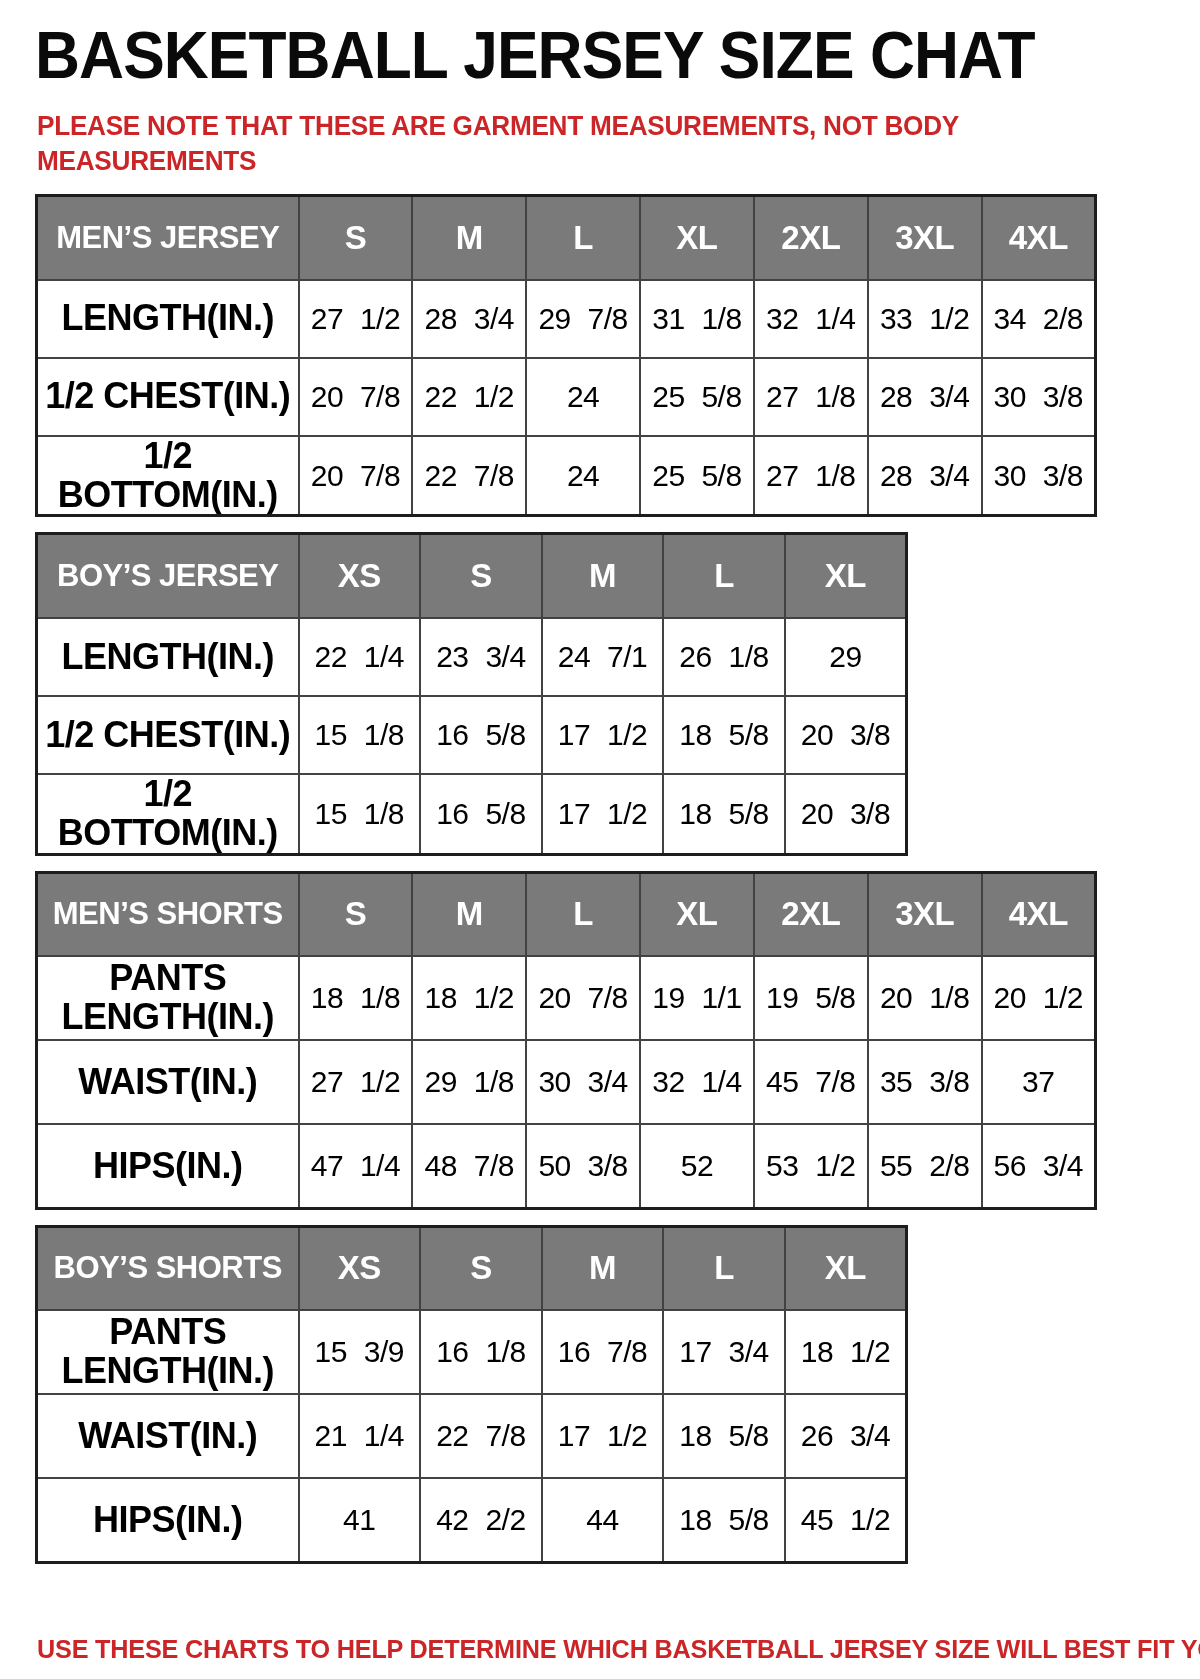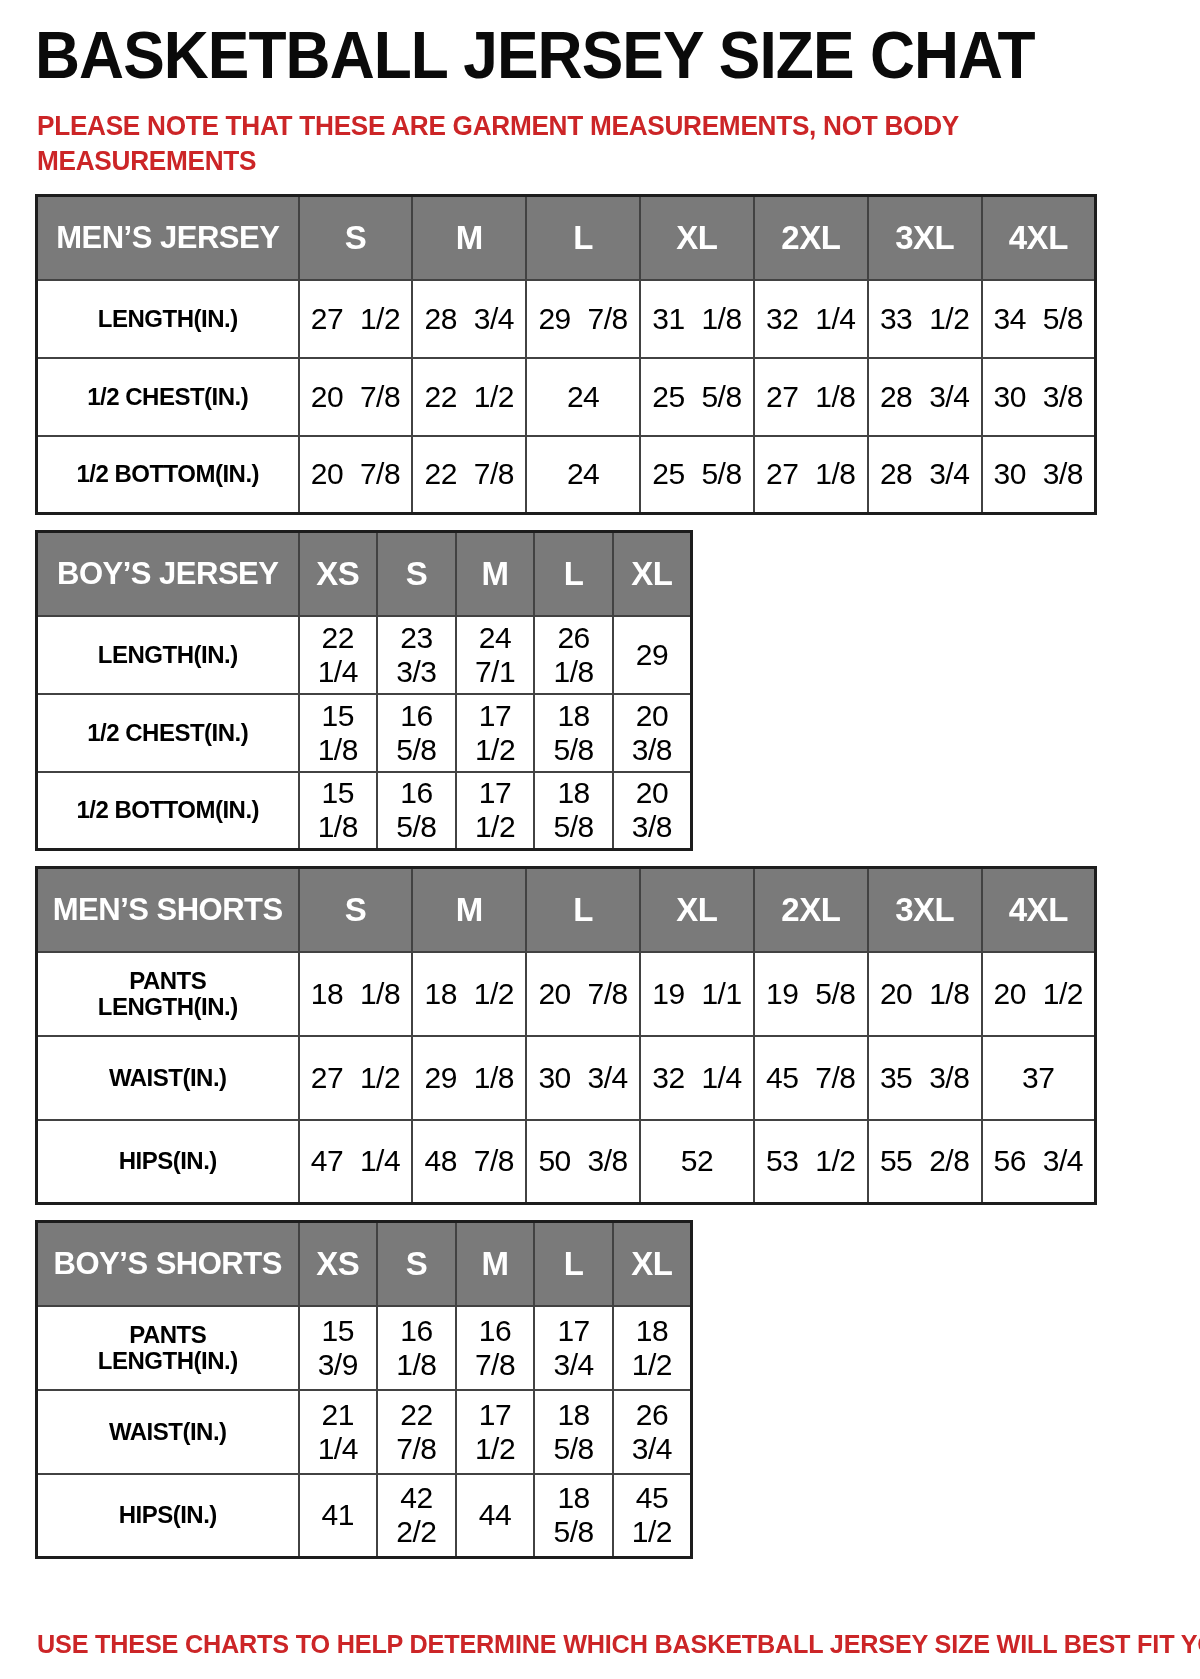--- a/index.html
+++ b/index.html
@@ -23,35 +23,35 @@
     letter-spacing:-0.3px; white-space:pre-line;
     transform:scaleX(0.97); transform-origin:left top;
   }
   table {
     border-collapse:collapse; table-layout:fixed;
     margin:15px 0 0 35px;
     border:3px solid var(--border-outer,#1d1d1d);
     padding-left:24px;
   }
   table.wide { width:1062px; }
-  table.narrow { width:658px; }
+  table.narrow { width:873px; }
   col.label-col { width:262px; }
   th, td {
     border:2px solid var(--border-inner,#424242);
     text-align:center; vertical-align:middle;
     overflow:hidden;
   }
   thead th {
     background:var(--header-bg,#7a7a7a);
     color:#ffffff; font-size:33px; font-weight:700;
     height:84px; letter-spacing:-0.5px;
   }
   thead th:first-child { font-size:31px; }
   td.row-label {
-    font-weight:700; font-size:24px; letter-spacing:-0.5px;
+    font-weight:700; font-size:36px; letter-spacing:-0.5px;
     line-height:1.08; white-space:pre-line; color:#000;
   }
   td.val {
     font-size:30px; font-weight:400; letter-spacing:-0.5px;
     word-spacing:9px; color:#000;
   }
   table.jersey td { height:78px; }
   table.shorts td { height:84px; }
   .footer {
     margin:70px 0 0 37px;
@@ -94,21 +94,21 @@
     </thead>
   <tbody>
       <tr>
         <td class="row-label">LENGTH(IN.)</td>
         <td class="val">27 1/2</td>
         <td class="val">28 3/4</td>
         <td class="val">29 7/8</td>
         <td class="val">31 1/8</td>
         <td class="val">32 1/4</td>
         <td class="val">33 1/2</td>
-        <td class="val">34 5/8</td>
+        <td class="val">34 2/8</td>
       </tr>
       <tr>
         <td class="row-label">1/2 CHEST(IN.)</td>
         <td class="val">20 7/8</td>
         <td class="val">22 1/2</td>
         <td class="val">24</td>
         <td class="val">25 5/8</td>
         <td class="val">27 1/8</td>
         <td class="val">28 3/4</td>
         <td class="val">30 3/8</td>
@@ -142,21 +142,21 @@
         <th>S</th>
         <th>M</th>
         <th>L</th>
         <th>XL</th>
       </tr>
     </thead>
   <tbody>
       <tr>
         <td class="row-label">LENGTH(IN.)</td>
         <td class="val">22 1/4</td>
-        <td class="val">23 3/3</td>
+        <td class="val">23 3/4</td>
         <td class="val">24 7/1</td>
         <td class="val">26 1/8</td>
         <td class="val">29</td>
       </tr>
       <tr>
         <td class="row-label">1/2 CHEST(IN.)</td>
         <td class="val">15 1/8</td>
         <td class="val">16 5/8</td>
         <td class="val">17 1/2</td>
         <td class="val">18 5/8</td>

